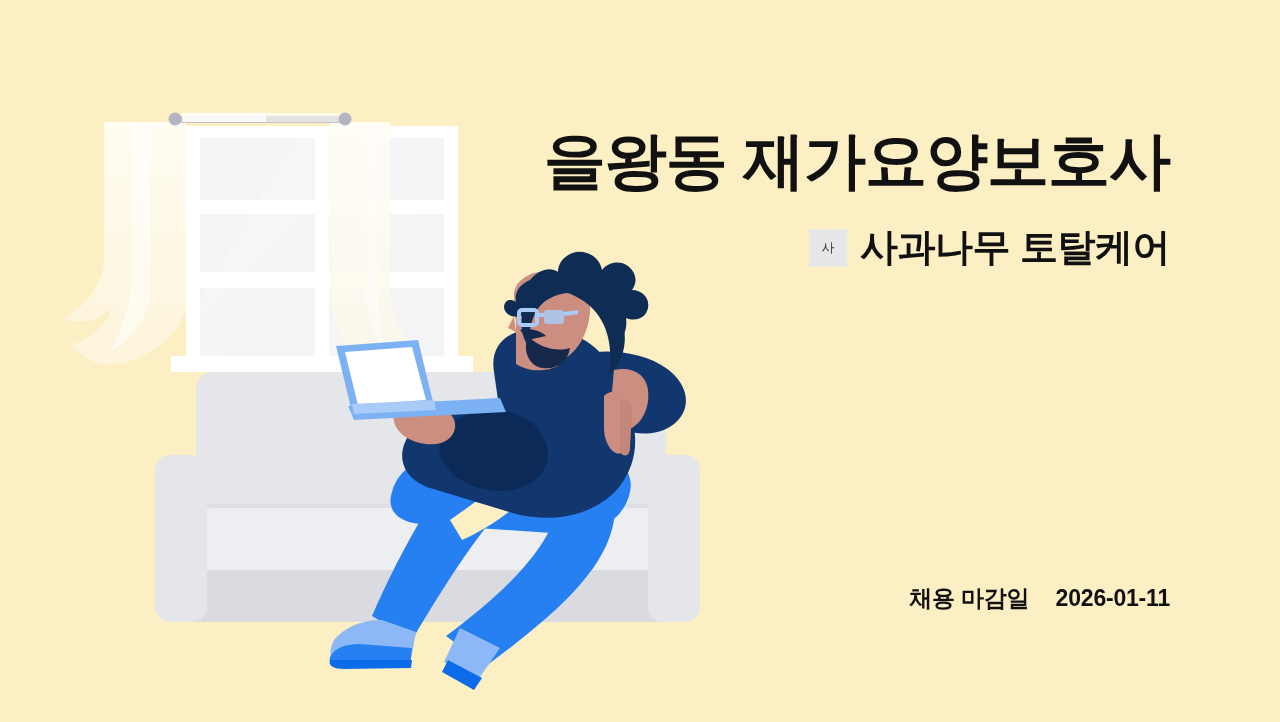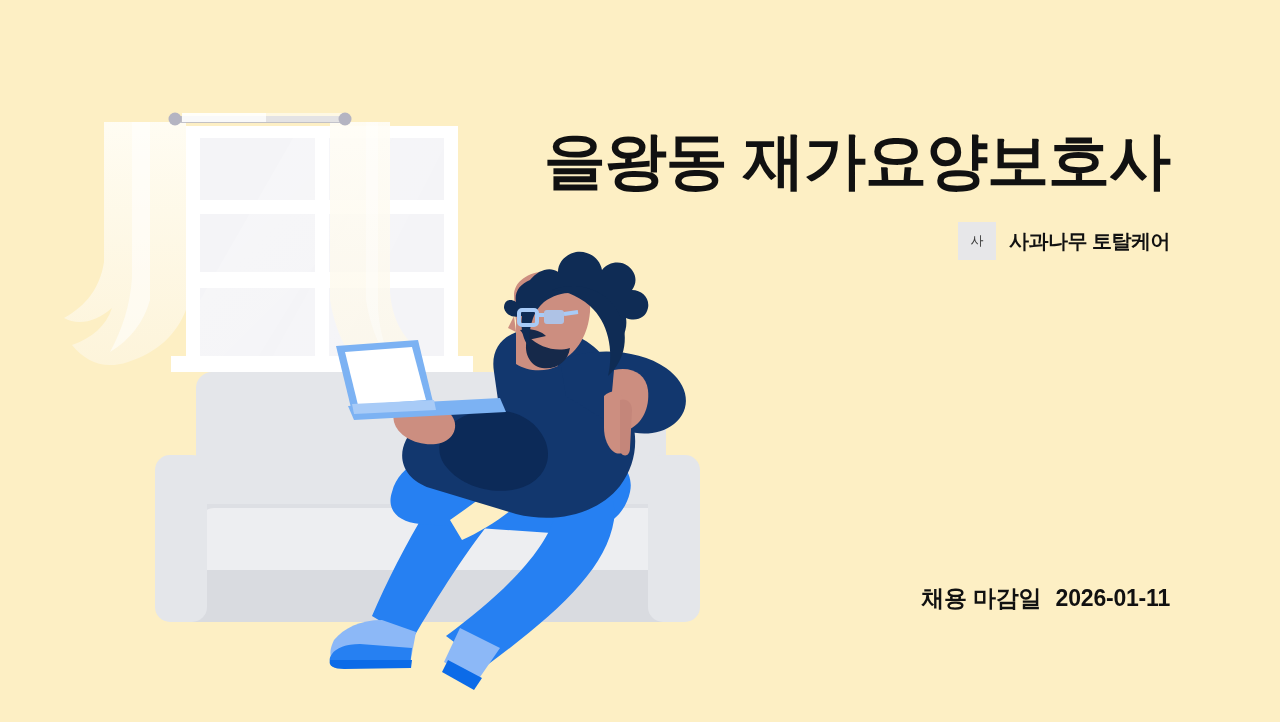--- a/index.html
+++ b/index.html
@@ -57,37 +57,37 @@
     background: #E7E7E9;
     display: flex;
     align-items: center;
     justify-content: center;
     font-size: 13px;
     color: #3a3a3a;
     font-weight: normal;
     flex: none;
   }
   .company-name {
-    font-size: 20px;
+    font-size: 38px;
     font-weight: bold;
     color: #111111;
     letter-spacing: -0.5px;
     white-space: nowrap;
   }
   .deadline-row {
     position: absolute;
     right: 110px;
     top: 583px;
     font-size: 23px;
     font-weight: bold;
     color: #111111;
     white-space: nowrap;
     letter-spacing: -0.2px;
   }
-  .deadline-label { margin-right: 8px; }
+  .deadline-label { margin-right: 20px; }
 </style>
 </head>
 <body>
 
 <div id="poster">
 
   <svg id="illustration" viewBox="0 0 1280 722" xmlns="http://www.w3.org/2000/svg">
     <defs>
       <linearGradient id="curtLeft" x1="0" y1="0" x2="0" y2="1">
         <stop offset="0%" stop-color="#FFFDF5" stop-opacity="0.95"></stop>

